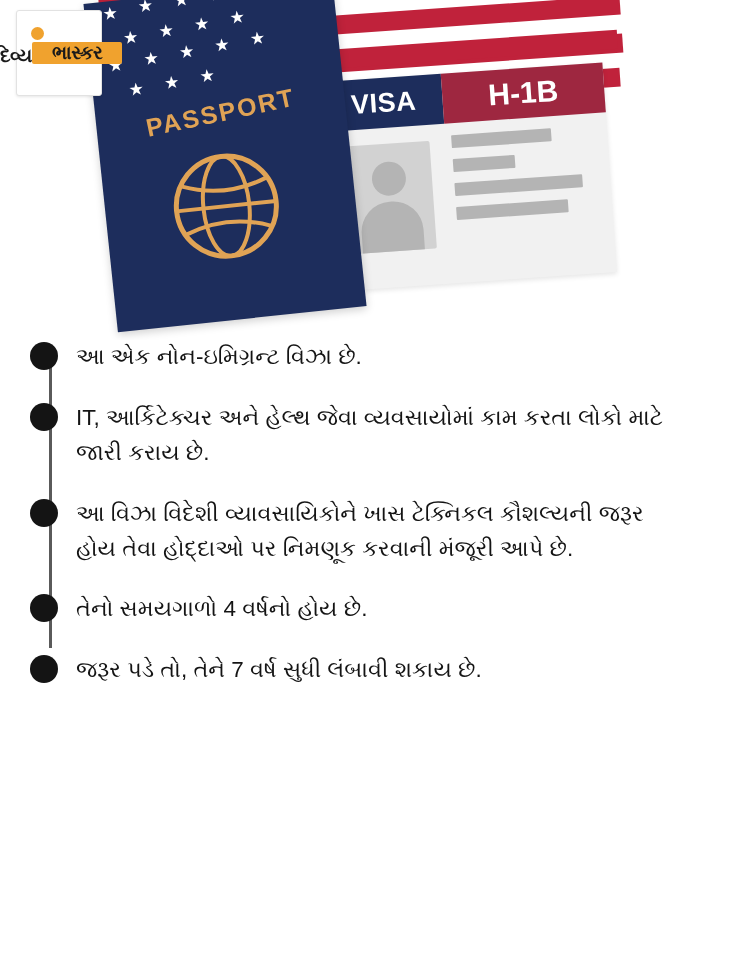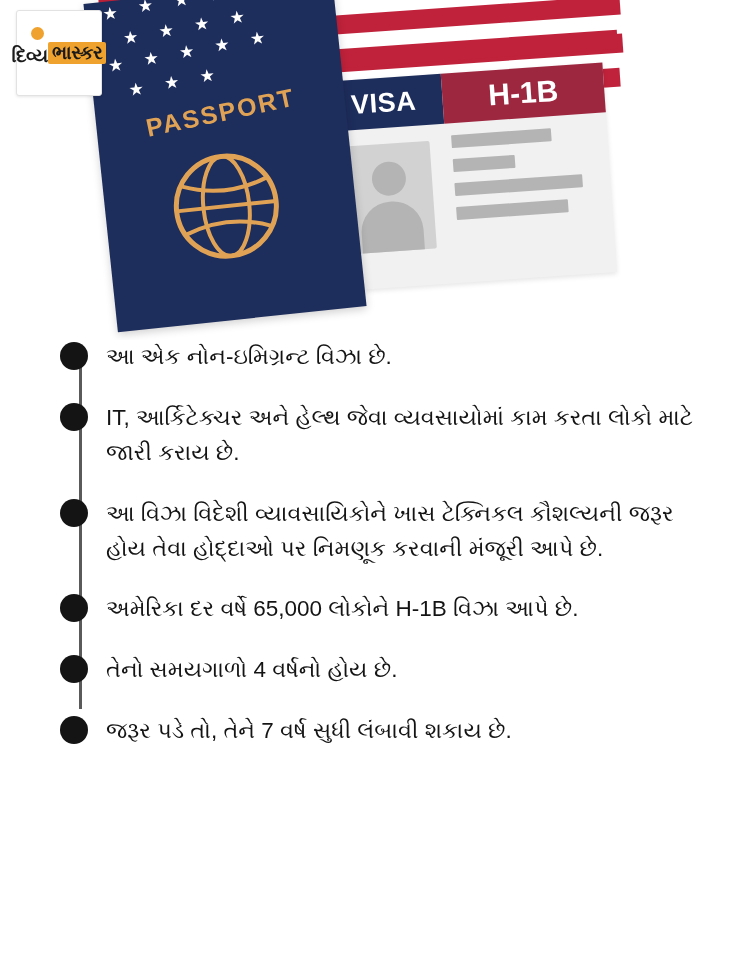--- a/index.html
+++ b/index.html
@@ -221,39 +221,38 @@
     font-weight: bold;
     letter-spacing: -0.5px;
     margin-top: 6px;
   }
   .logo .l2 {
     color: #1a1a1a;
     font-size: 19px;
     font-weight: bold;
     letter-spacing: -0.5px;
     background: #f0a22e;
-    padding: 0 4px;
+    padding: 0 20px;
     border-radius: 2px;
   }
 
   
   .headline {
     text-align: center;
     font-size: 47px;
     font-weight: bold;
     color: #141414;
     letter-spacing: -0.5px;
     margin: 6px 0 26px 0;
   }
 
   
   .list {
     position: relative;
     padding: 0 34px 0 30px;
-    margin-left: 30px;
   }
   .spine {
     position: absolute;
     left: 49px;
     top: 20px;
     bottom: 40px;
     width: 3px;
     background: #5a5a5a;
   }
   .item {
@@ -361,24 +360,20 @@
     <div class="item">
       <div class="dot"></div>
       <div class="item-text">IT, આર્કિટેક્ચર અને હેલ્થ જેવા વ્યવસાયોમાં કામ કરતા લોકો માટે જારી કરાય છે.</div>
     </div>
     <div class="item">
       <div class="dot"></div>
       <div class="item-text">આ વિઝા વિદેશી વ્યાવસાયિકોને ખાસ ટેક્નિકલ કૌશલ્યની જરૂર હોય તેવા હોદ્દાઓ પર નિમણૂક કરવાની મંજૂરી આપે છે.</div>
     </div>
     <div class="item">
       <div class="dot"></div>
-      <div class="item-text">અમેરિકા દર વર્ષે 65,000 લોકોને H-1B વિઝા આપે છે.</div>
-    </div>
-    <div class="item">
-      <div class="dot"></div>
       <div class="item-text">તેનો સમયગાળો 4 વર્ષનો હોય છે.</div>
     </div>
     <div class="item">
       <div class="dot"></div>
       <div class="item-text">જરૂર પડે તો, તેને 7 વર્ષ સુધી લંબાવી શકાય છે.</div>
     </div>
   </div>
 
 </div>
 

